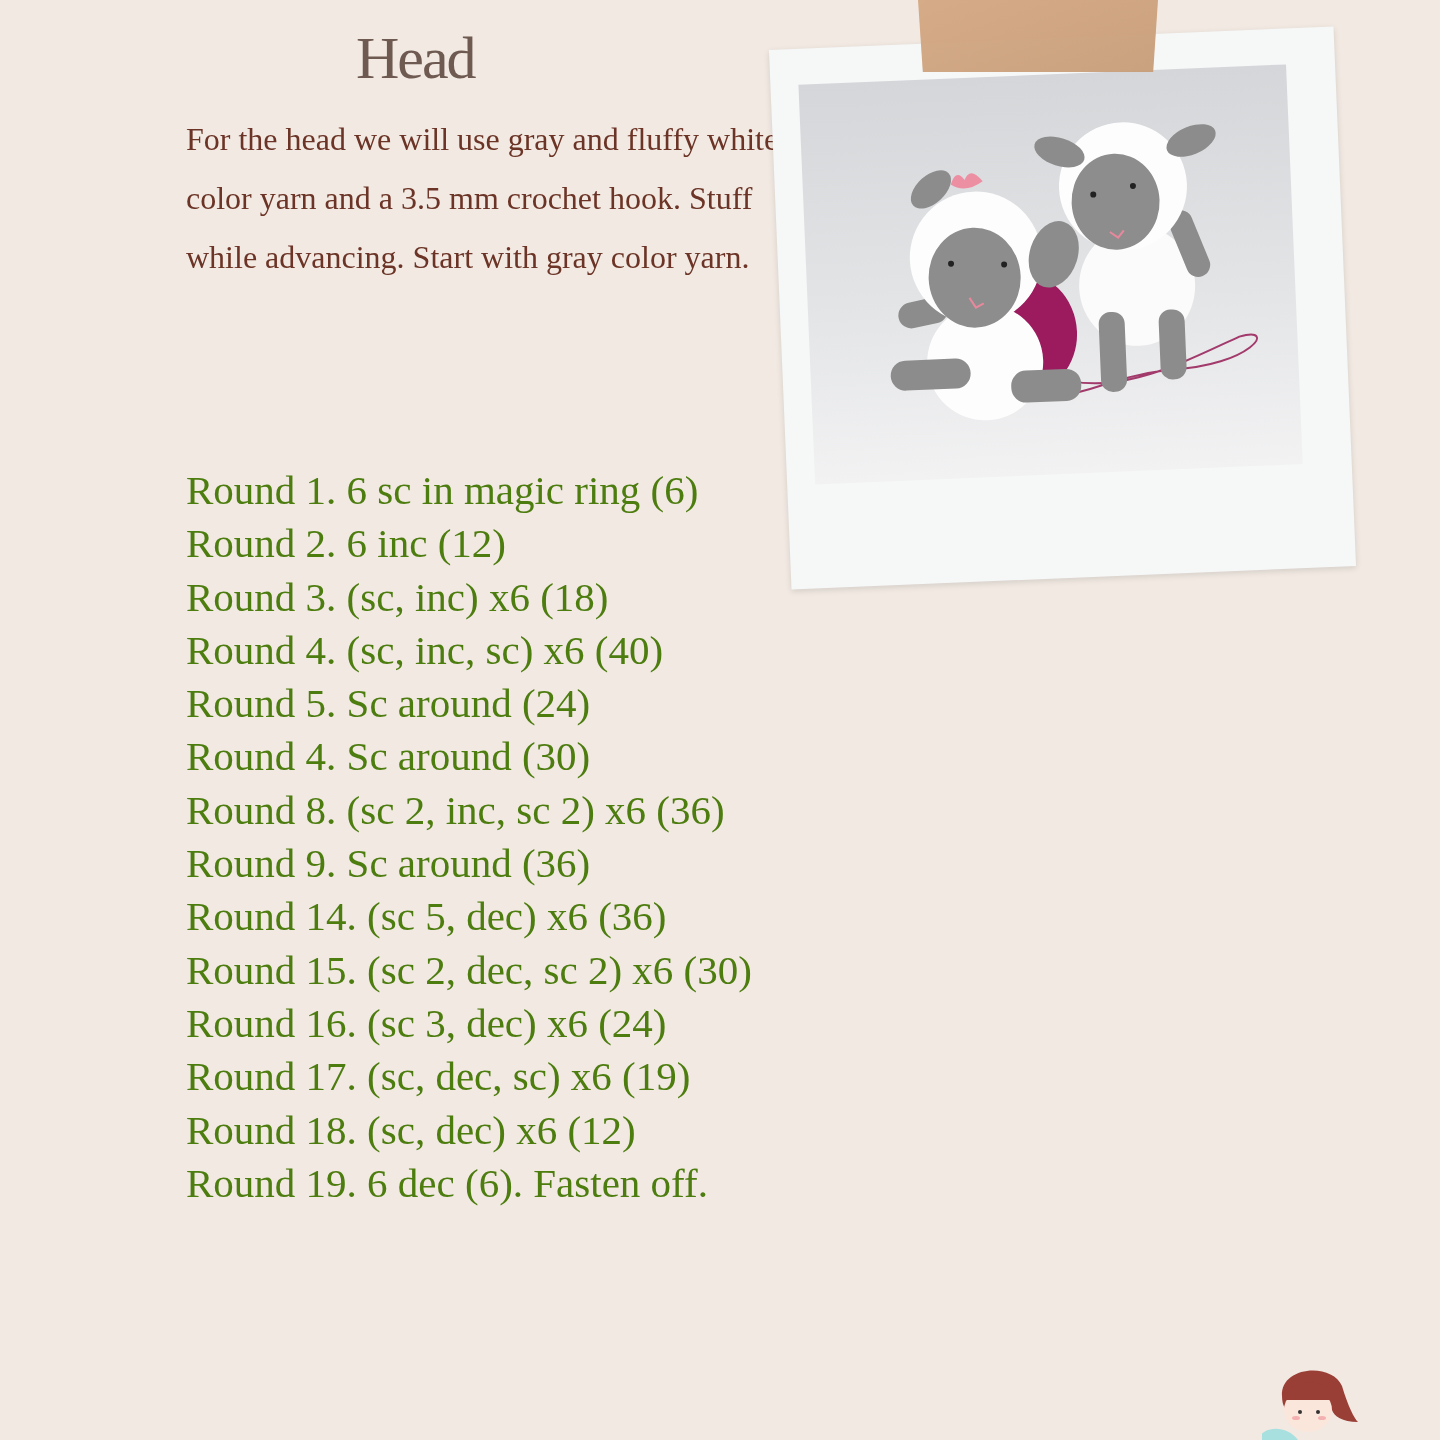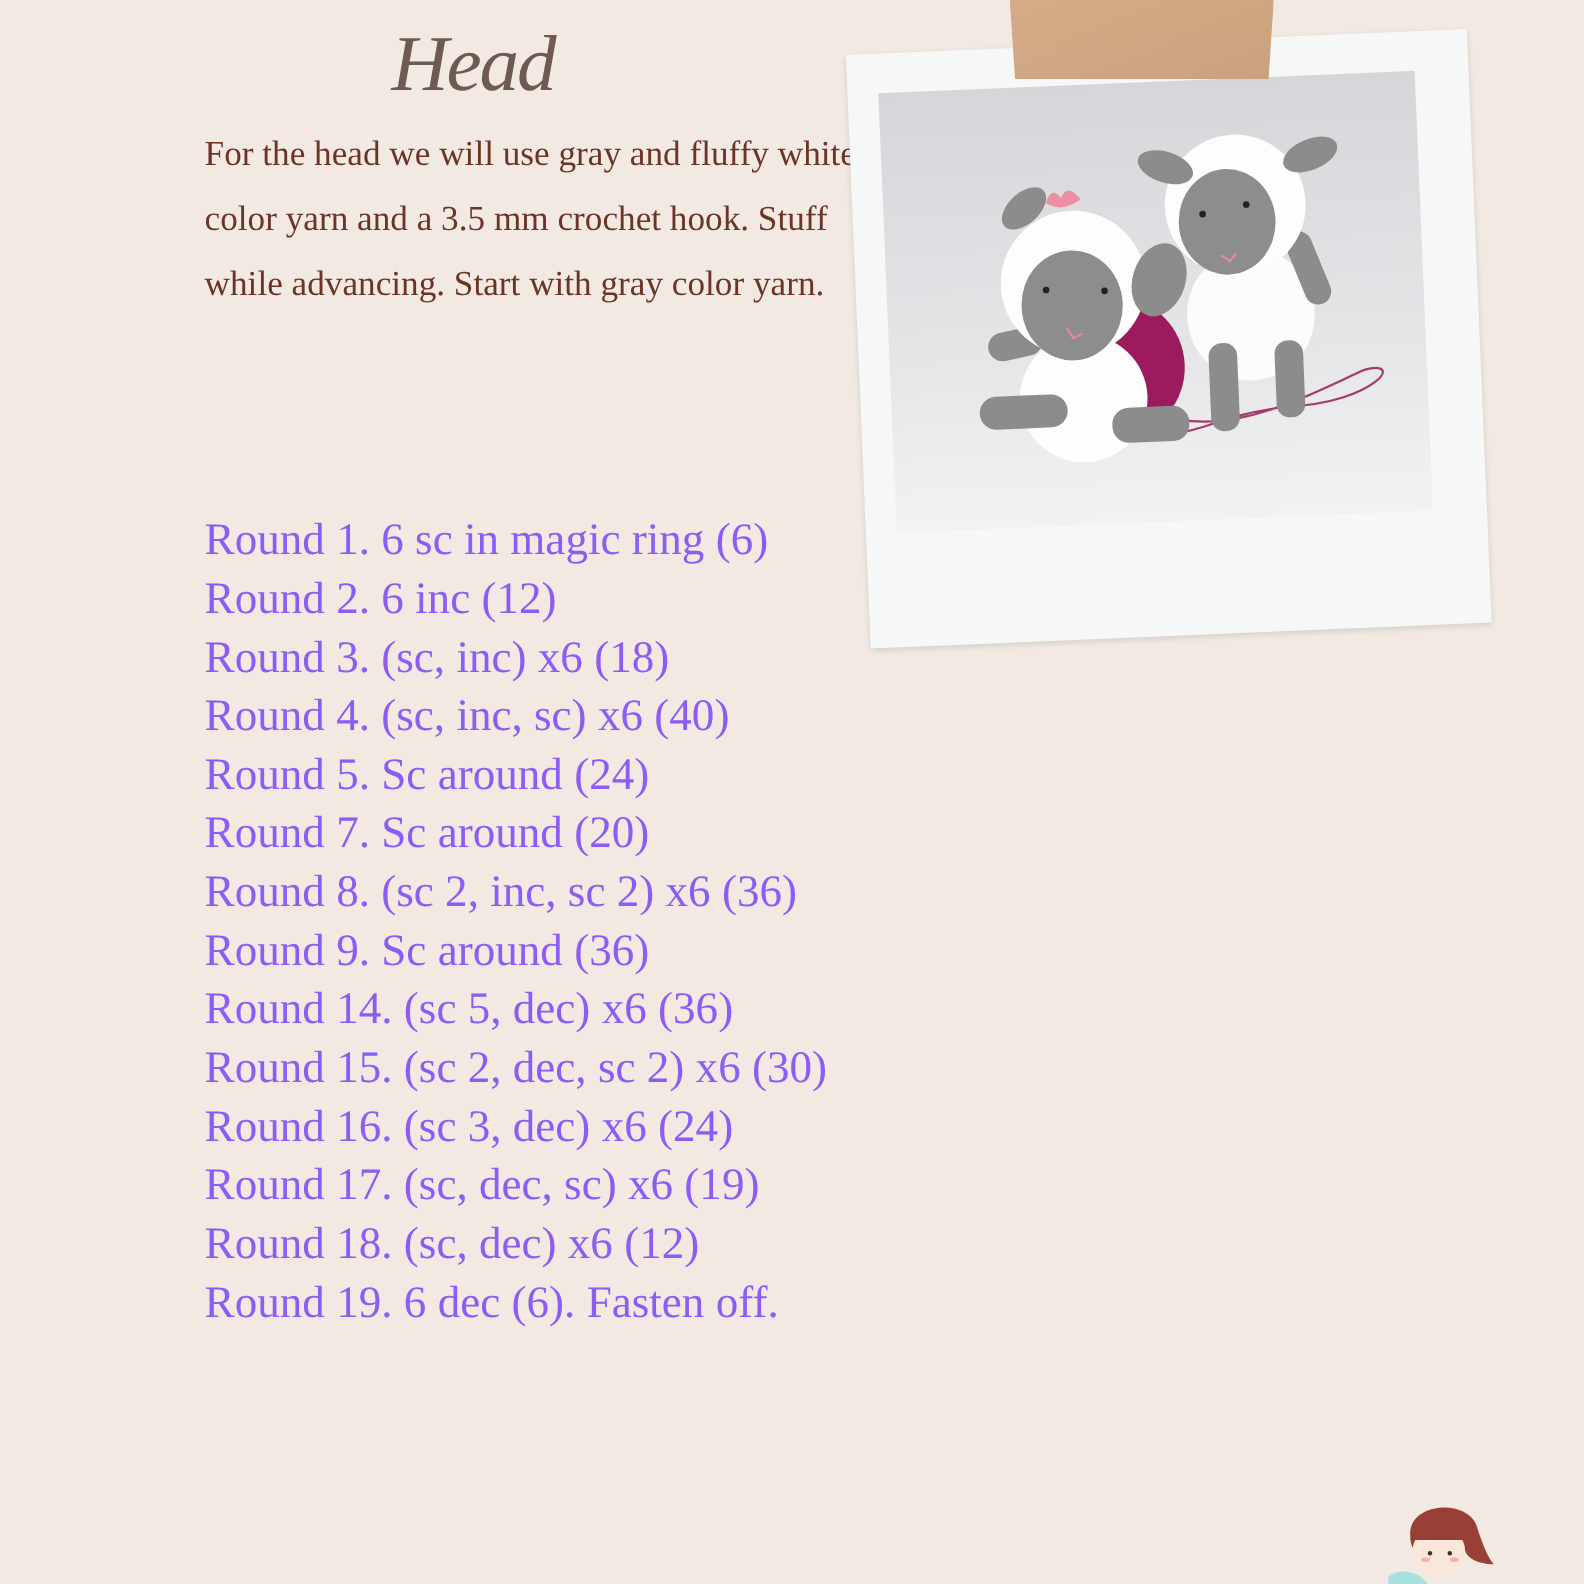--- a/index.html
+++ b/index.html
@@ -3,33 +3,33 @@
 <meta charset="utf-8">
 <style>
   html, body { margin:0; padding:0; }
   body {
     width:1440px; height:1440px; overflow:hidden; position:relative;
     background:#f1e9e2;
     font-family:"DejaVu Serif", "Liberation Serif", serif;
   }
   .title {
     position:absolute; left:356px; top:8px;
-    font-family:"Liberation Serif", serif; font-style:italic;
-    font-size:72px; color:#6f5a51; letter-spacing:-2px;
+    font-family:"Liberation Serif", serif; 
+    font-size:60px; color:#6f5a51; letter-spacing:-2px;
     line-height:100px;
   }
   .intro {
     position:absolute; left:186px; top:110px; width:630px;
     font-family:"Liberation Serif", serif;
     font-size:32px; line-height:59px; color:#6b3426;
   }
   .rounds {
     position:absolute; left:186px; top:464px; width:1180px;
     font-family:"Liberation Serif", serif;
-    font-size:41px; line-height:53.3px; color:#8b5cf6;
+    font-size:41px; line-height:53.3px; color:#4d7c0f;
     margin:0; padding:0; list-style:none;
   }
   .rounds li { margin:0; padding:0; }
 
   
   .polaroid {
     position:absolute; left:780px; top:38px; width:565px; height:540px;
     background:#f6f7f7; transform:rotate(-2.4deg);
     box-shadow:0 2px 6px rgba(0,0,0,0.12);
   }
@@ -55,21 +55,21 @@
 <div class="title">Head</div>
 
 <div class="intro">For the head we will use gray and fluffy white color yarn and a 3.5 mm crochet hook. Stuff while advancing. Start with gray color yarn.</div>
 
 <ul class="rounds">
   <li>Round 1. 6 sc in magic ring (6)</li>
   <li>Round 2. 6 inc (12)</li>
   <li>Round 3. (sc, inc) x6 (18)</li>
   <li>Round 4. (sc, inc, sc) x6 (40)</li>
   <li>Round 5. Sc around (24)</li>
-  <li>Round 7. Sc around (20)</li>
+  <li>Round 4. Sc around (30)</li>
   <li>Round 8. (sc 2, inc, sc 2) x6 (36)</li>
   <li>Round 9. Sc around (36)</li>
   <li>Round 14. (sc 5, dec) x6 (36)</li>
   <li>Round 15. (sc 2, dec, sc 2) x6 (30)</li>
   <li>Round 16. (sc 3, dec) x6 (24)</li>
   <li>Round 17. (sc, dec, sc) x6 (19)</li>
   <li>Round 18. (sc, dec) x6 (12)</li>
   <li>Round 19. 6 dec (6). Fasten off.</li>
 </ul>
 

